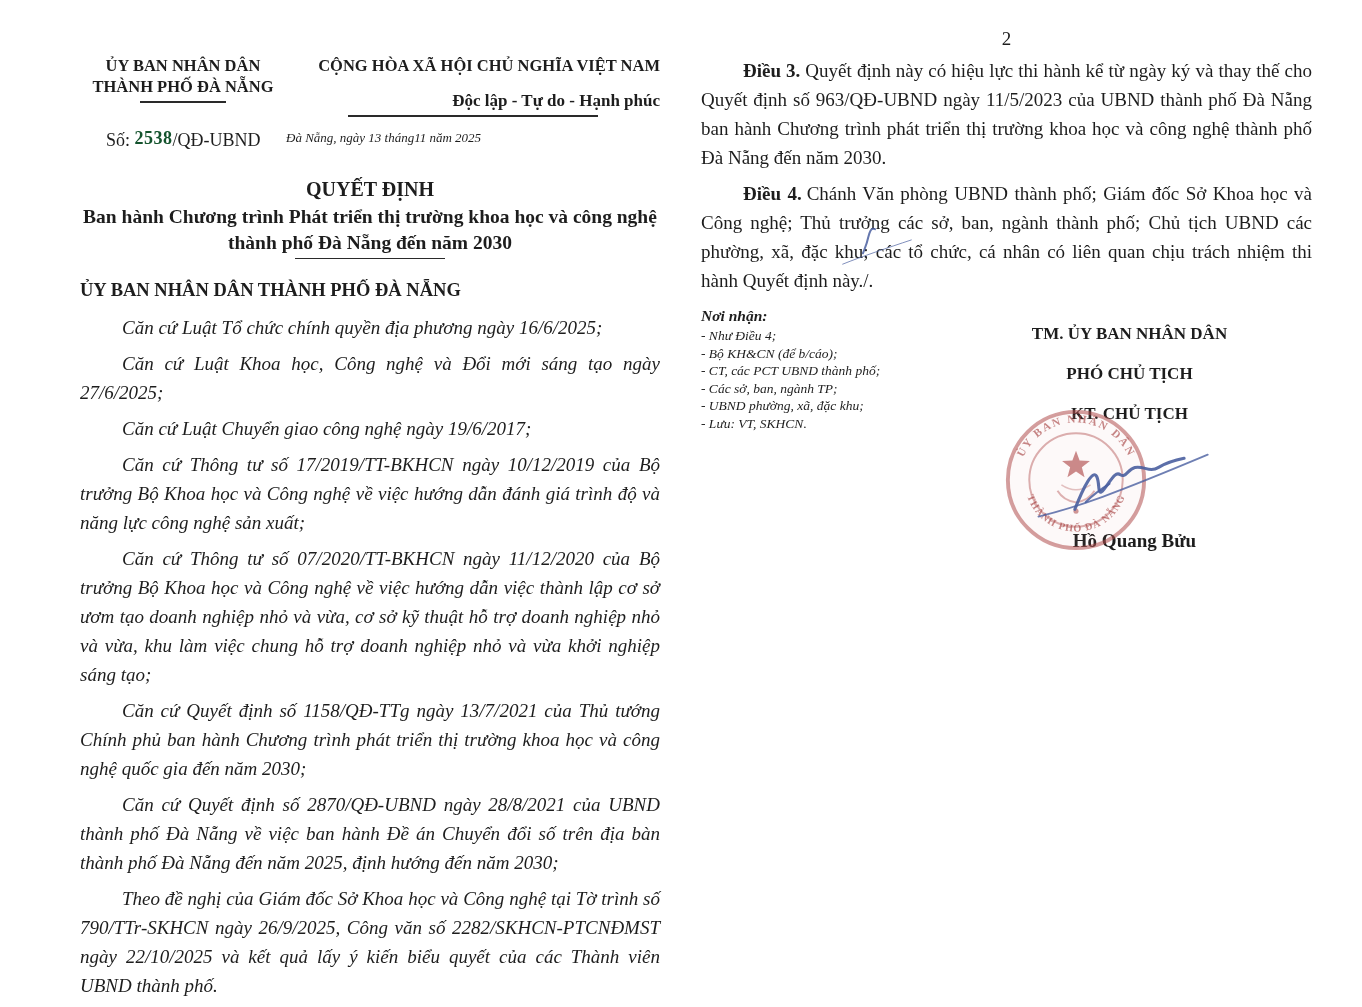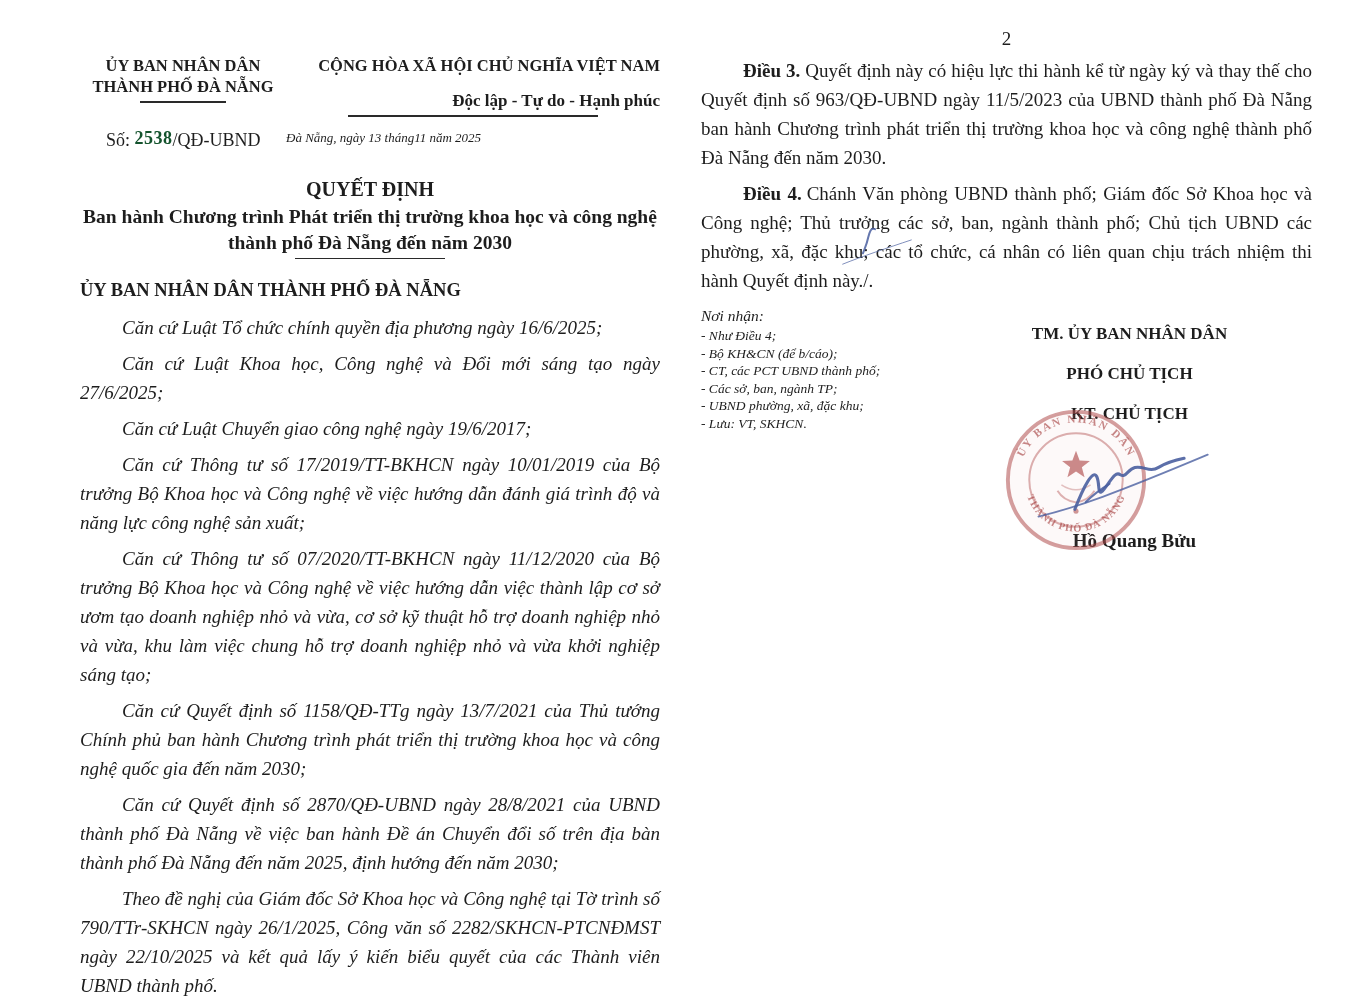--- a/index.html
+++ b/index.html
@@ -36,21 +36,21 @@
   
   .recital, .article { font-size:19px; line-height:29px; text-align:justify; text-indent:42px; margin-bottom:7px; }
   .recital { font-style:italic; }
   .article b { margin-right:5px; }
   .decision-heading { text-align:center; font-weight:bold; font-size:20px; margin:12px 0 9px; }
 
   
   .pagenum { text-align:center; font-size:19px; margin-bottom:6px; }
   .footer { display:flex; margin-top:10px; position:relative; }
   .recipients { width:246px; padding-top:2px; }
-  .recipients .rec-head { font-weight:normal; font-style:italic; font-size:15.5px; margin-bottom:2px; }
+  .recipients .rec-head { font-weight:bold; font-style:italic; font-size:15.5px; margin-bottom:2px; }
   .recipients .rec-item { font-size:13.5px; line-height:17.5px;font-style:italic; }
   .sigblock { flex:1; text-align:center; position:relative; }
   .sig-line { font-weight:bold; font-size:17px; line-height:22px;margin-top:18px; }
   .sig-graphic { position:relative; height:104px; }
   .seal-svg { position:absolute; left:56px; top:-18px; }
   .ink-svg { position:absolute; left:86px; top:4px; }
   .signer { font-weight:bold; font-size:19px; margin-top:1px; padding-left:10px; }
   .pen-mark { position:absolute; left:139px; top:192px; }
 </style>
 </head>
@@ -81,25 +81,25 @@
   <div class="kicker">QUYẾT ĐỊNH</div>
   <div class="title-line first">Ban hành Chương trình Phát triển thị trường khoa học và công nghệ</div>
   <div class="title-line">thành phố Đà Nẵng đến năm 2030</div>
   <div class="rule title-rule"></div>
 
   <div class="issuer">ỦY BAN NHÂN DÂN THÀNH PHỐ ĐÀ NẴNG</div>
 
   <p class="recital">Căn cứ Luật Tổ chức chính quyền địa phương ngày 16/6/2025;</p>
   <p class="recital">Căn cứ Luật Khoa học, Công nghệ và Đổi mới sáng tạo ngày 27/6/2025;</p>
   <p class="recital">Căn cứ Luật Chuyển giao công nghệ ngày 19/6/2017;</p>
-  <p class="recital">Căn cứ Thông tư số 17/2019/TT-BKHCN ngày 10/01/2019 của Bộ trưởng Bộ Khoa học và Công nghệ về việc hướng dẫn đánh giá trình độ và năng lực công nghệ sản xuất;</p>
+  <p class="recital">Căn cứ Thông tư số 17/2019/TT-BKHCN ngày 10/12/2019 của Bộ trưởng Bộ Khoa học và Công nghệ về việc hướng dẫn đánh giá trình độ và năng lực công nghệ sản xuất;</p>
   <p class="recital">Căn cứ Thông tư số 07/2020/TT-BKHCN ngày 11/12/2020 của Bộ trưởng Bộ Khoa học và Công nghệ về việc hướng dẫn việc thành lập cơ sở ươm tạo doanh nghiệp nhỏ và vừa, cơ sở kỹ thuật hỗ trợ doanh nghiệp nhỏ và vừa, khu làm việc chung hỗ trợ doanh nghiệp nhỏ và vừa khởi nghiệp sáng tạo;</p>
   <p class="recital">Căn cứ Quyết định số 1158/QĐ-TTg ngày 13/7/2021 của Thủ tướng Chính phủ ban hành Chương trình phát triển thị trường khoa học và công nghệ quốc gia đến năm 2030;</p>
   <p class="recital">Căn cứ Quyết định số 2870/QĐ-UBND ngày 28/8/2021 của UBND thành phố Đà Nẵng về việc ban hành Đề án Chuyển đổi số trên địa bàn thành phố Đà Nẵng đến năm 2025, định hướng đến năm 2030;</p>
-  <p class="recital">Theo đề nghị của Giám đốc Sở Khoa học và Công nghệ tại Tờ trình số 790/TTr-SKHCN ngày 26/1/2025, Công văn số 2282/SKHCN-PTCNĐMST ngày 22/10/2025 và kết quả lấy ý kiến biểu quyết của các Thành viên UBND thành phố.</p>
+  <p class="recital">Theo đề nghị của Giám đốc Sở Khoa học và Công nghệ tại Tờ trình số 790/TTr-SKHCN ngày 26/9/2025, Công văn số 2282/SKHCN-PTCNĐMST ngày 22/10/2025 và kết quả lấy ý kiến biểu quyết của các Thành viên UBND thành phố.</p>
 
   <div class="decision-heading">QUYẾT ĐỊNH:</div>
 
 </div>
 
 <div class="page page2">
   <div class="pagenum">2</div>
 
   <p class="article"><b>Điều 3.</b><span>Quyết định này có hiệu lực thi hành kể từ ngày ký và thay thế cho Quyết định số 963/QĐ-UBND ngày 11/5/2023 của UBND thành phố Đà Nẵng ban hành Chương trình phát triển thị trường khoa học và công nghệ thành phố Đà Nẵng đến năm 2030.</span></p>
   <p class="article"><b>Điều 4.</b><span>Chánh Văn phòng UBND thành phố; Giám đốc Sở Khoa học và Công nghệ; Thủ trưởng các sở, ban, ngành thành phố; Chủ tịch UBND các phường, xã, đặc khu; các tổ chức, cá nhân có liên quan chịu trách nhiệm thi hành Quyết định này./.</span></p>

